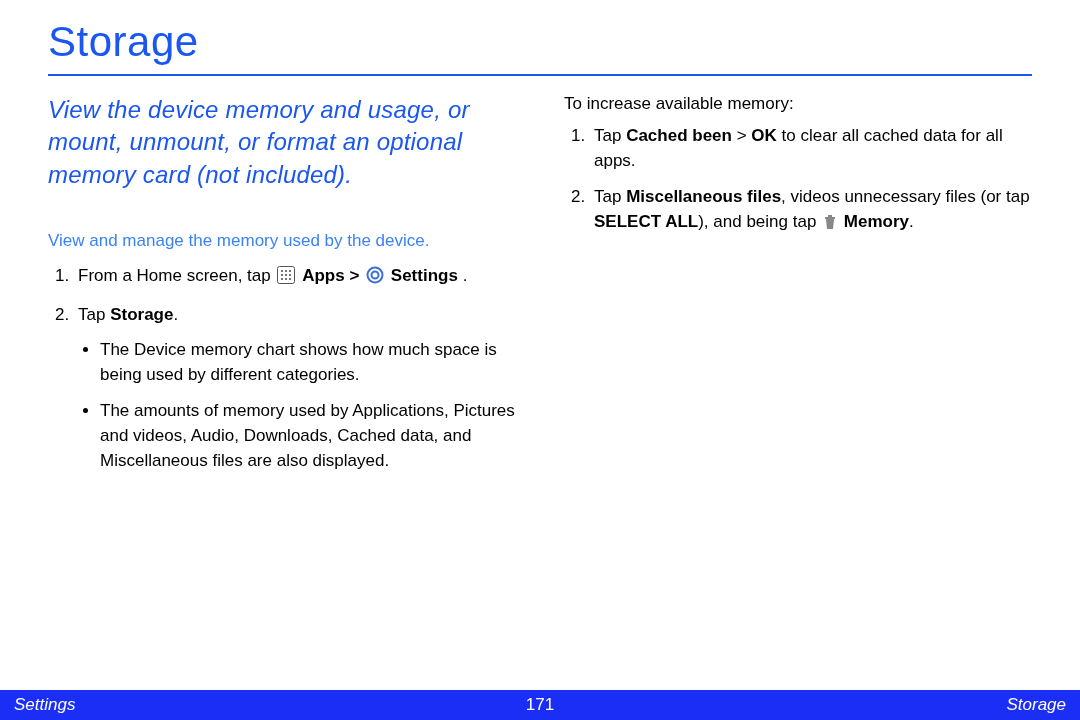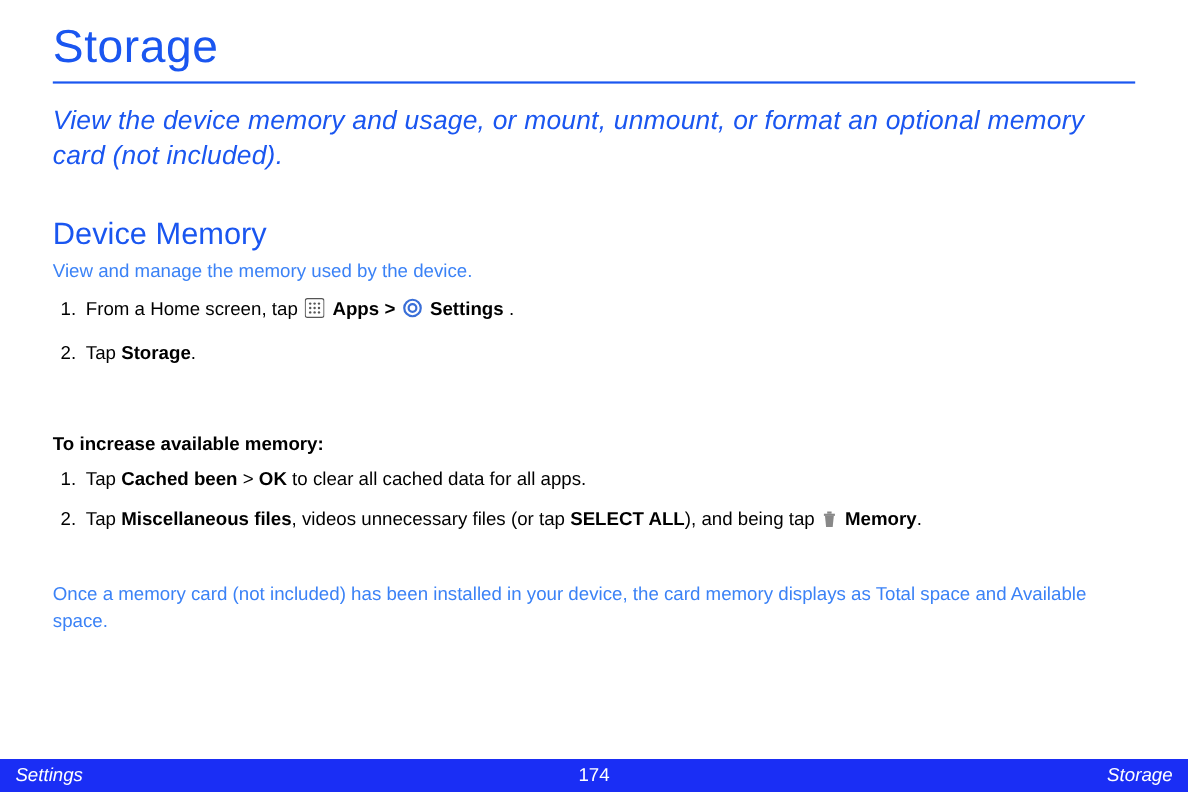--- a/index.html
+++ b/index.html
@@ -22,21 +22,20 @@
     letter-spacing: 0.5px;
   }
   .hr {
     border: none;
     border-top: 2.5px solid #1a56f0;
     margin-bottom: 18px;
   }
   .columns {
     display: flex;
     gap: 48px;
-    flex-direction: column;
   }
   .col {
     flex: 1;
     min-width: 0;
   }
   .intro {
     font-style: italic;
     color: #1a56f0;
     font-size: 24px;
     line-height: 1.35;
@@ -70,21 +69,21 @@
     padding-left: 22px;
     margin-top: 10px;
     font-size: 17px;
     line-height: 1.45;
   }
   ul.bullets > li {
     margin-bottom: 12px;
   }
   .bold { font-weight: bold; }
   .subhead {
-    font-weight: bold;
+    font-weight: normal;
     font-size: 17px;
     margin-bottom: 10px;
   }
   .icon {
     display: inline-block;
     vertical-align: -3px;
     margin: 0 2px;
   }
   .footer {
     position: absolute;
@@ -107,21 +106,20 @@
 <body>
 
 <div class="page">
   <div class="title">Storage</div>
   <hr class="hr">
 
   <div class="columns">
     <div class="col">
       <div class="intro">View the device memory and usage, or mount, unmount, or format an optional memory card (not included).</div>
 
-      <div class="h2">Device Memory</div>
       <div class="body-text">View and manage the memory used by the device.</div>
 
       <ol class="steps">
         <li>
           <span>From a Home screen, tap </span>
           <span class="icon">
             <svg width="18" height="18" viewBox="0 0 18 18">
               <rect x="0.5" y="0.5" width="17" height="17" rx="2" fill="none" stroke="#555" stroke-width="1"></rect>
               <g fill="#555">
                 <circle cx="5" cy="5" r="1.1"></circle>
@@ -142,20 +140,24 @@
             <svg width="18" height="18" viewBox="0 0 18 18">
               <circle cx="9" cy="9" r="7.5" fill="none" stroke="#3a6fd8" stroke-width="2"></circle>
               <circle cx="9" cy="9" r="3.5" fill="none" stroke="#3a6fd8" stroke-width="2"></circle>
             </svg>
           </span>
           <span class="bold">Settings</span>
           <span>.</span>
         </li>
         <li>
           <span>Tap </span><span class="bold">Storage</span><span>.</span>
+          <ul class="bullets">
+            <li>The Device memory chart shows how much space is being used by different categories.</li>
+            <li>The amounts of memory used by Applications, Pictures and videos, Audio, Downloads, Cached data, and Miscellaneous files are also displayed.</li>
+          </ul>
         </li>
       </ol>
     </div>
 
     <div class="col">
       <div class="subhead">To increase available memory:</div>
       <ol class="steps">
         <li>
           <span>Tap </span><span class="bold">Cached been</span><span> &gt; </span><span class="bold">OK</span><span> to clear all cached data for all apps.</span>
         </li>
@@ -167,22 +169,21 @@
               <rect x="5" y="1" width="4" height="2" fill="#888"></rect>
               <path d="M3 5 L4 15 L10 15 L11 5 Z" fill="#888"></path>
             </svg>
           </span>
           <span class="bold">Memory</span><span>.</span>
         </li>
       </ol>
 
       <div style="height:28px"></div>
 
-      <div class="body-text">Once a memory card (not included) has been installed in your device, the card memory displays as Total space and Available space.</div>
     </div>
   </div>
 </div>
 
 <div class="footer">
   <span class="left">Settings</span>
-  <span class="center">174</span>
+  <span class="center">171</span>
   <span class="right">Storage</span>
 </div>
 
 </body></html>

